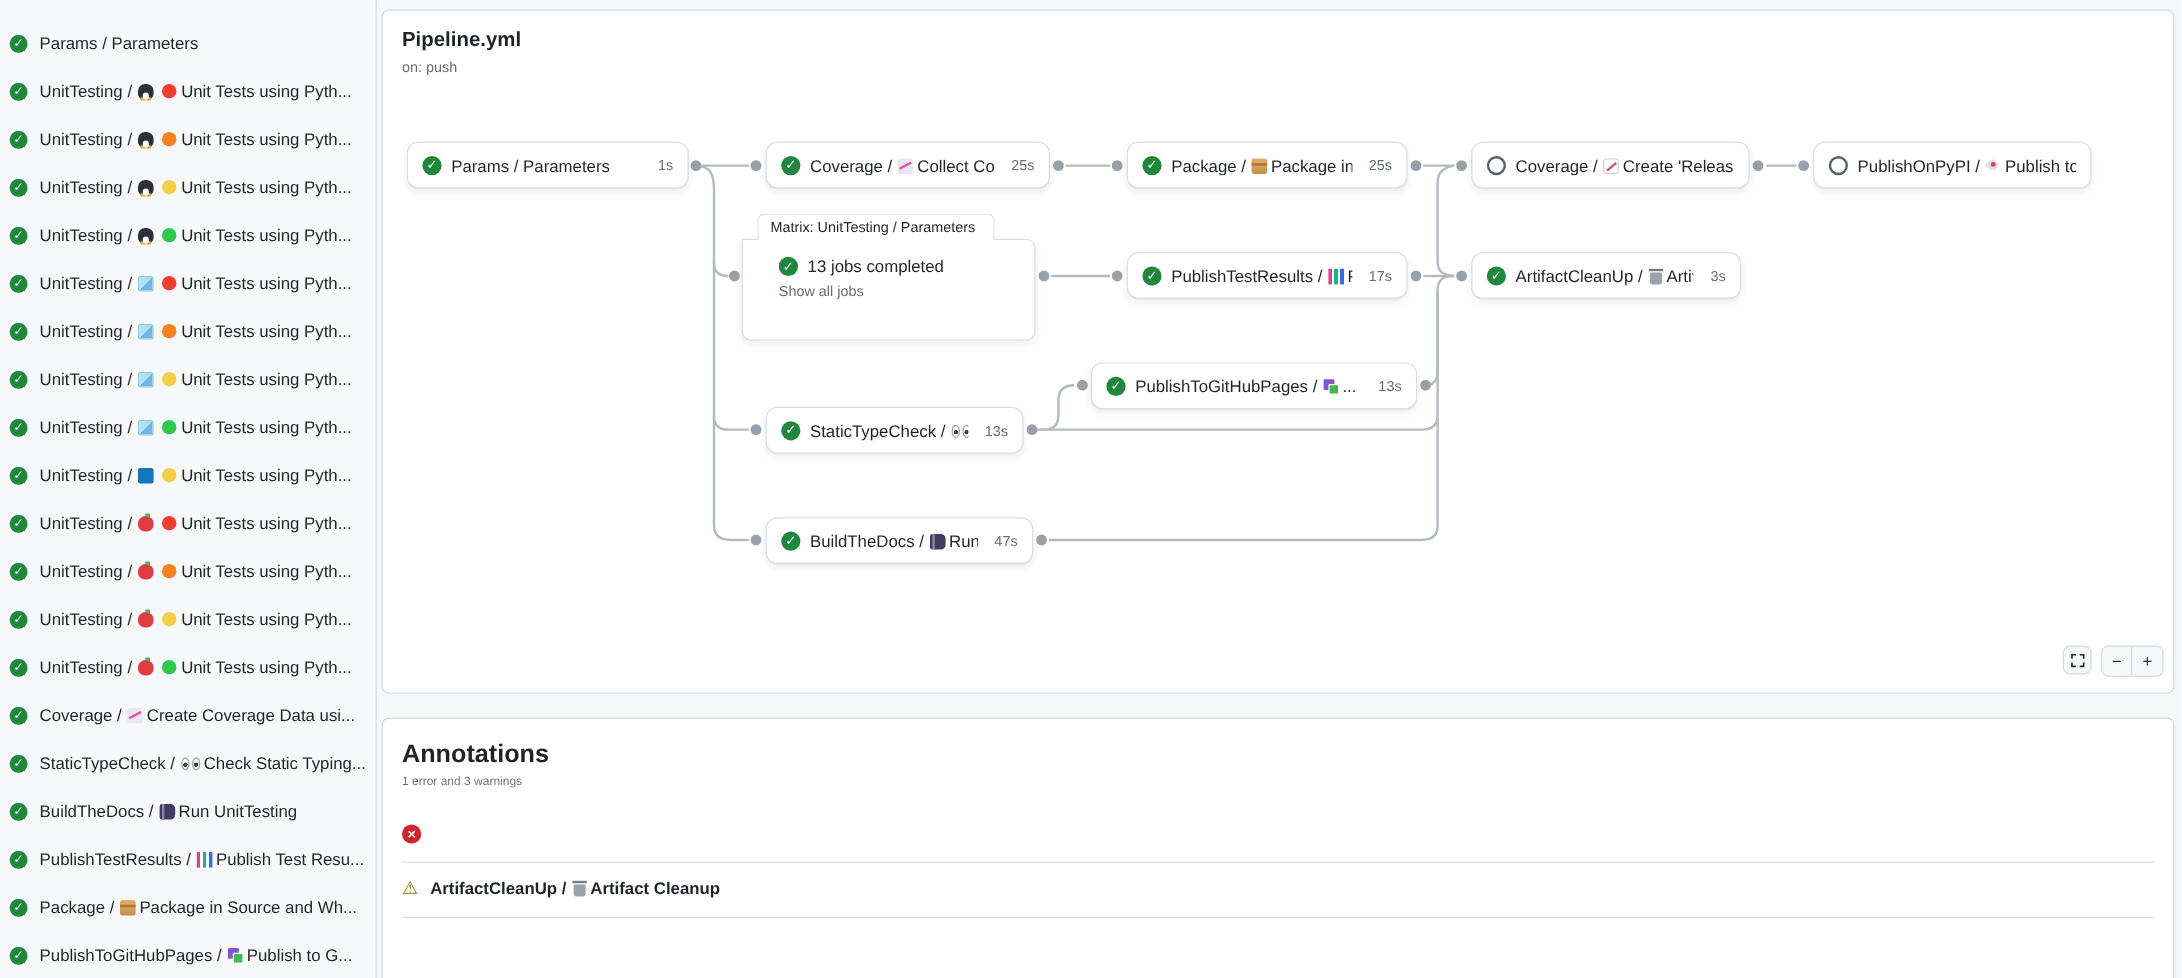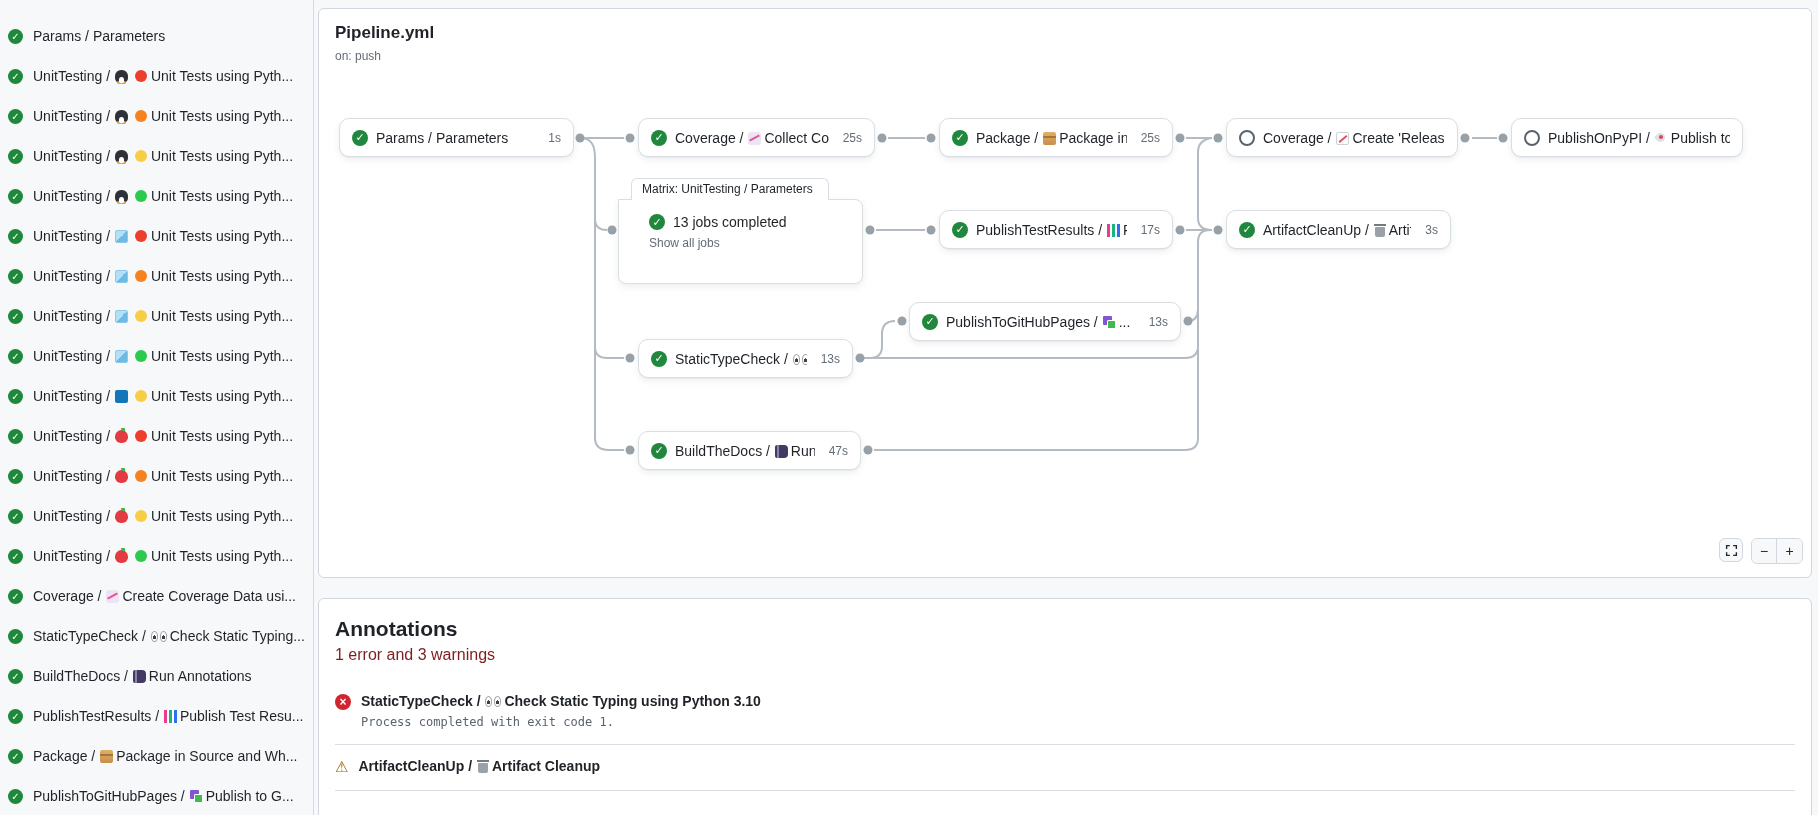--- a/index.html
+++ b/index.html
@@ -69,21 +69,21 @@
   .gbtn{position:absolute;left:1400px;top:529px;width:24px;height:24px;background:#f6f8fa;border:1px solid #d0d7de;
         border-radius:6px;display:flex;align-items:center;justify-content:center;cursor:pointer;padding:0}
   .zoomgrp{position:absolute;left:1432px;top:529px;display:flex;border:1px solid #d0d7de;border-radius:6px;
            overflow:hidden;background:#f6f8fa}
   .zoomgrp button{width:25px;height:24px;border:none;background:#f6f8fa;font-size:14px;color:#24292f;cursor:pointer;padding:0;line-height:1}
   .zoomgrp button:first-child{border-right:1px solid #d0d7de}
   
   .ann-card{position:absolute;left:318px;top:598px;width:1494px;height:240px;background:#fff;border:1px solid #d0d7de;
             border-radius:6px;box-sizing:border-box;padding:18px 16px 0}
   .ann-title{font-size:21px;font-weight:600}
-  .ann-summary{font-size:16px;color:#7f1d1d;margin-top:5px}
+  .ann-summary{font-size:10px;color:#737373;margin-top:5px}
   .ann-list{margin-top:16px}
   .ann-item{display:flex;gap:10px;padding:13px 0 15px;border-bottom:1px solid #d8dee4;align-items:flex-start}
   .ann-ic{flex:none;margin-top:1px}
   .ann-ic.err{display:inline-flex;width:16px;height:16px;border-radius:50%;background:#d1242f;color:#fff;
               font-size:12px;font-weight:700;align-items:center;justify-content:center}
   .ann-ic.warn{color:#9a6700;font-size:15px;line-height:16px}
   .ann-head{font-size:14px;font-weight:600}
   .ann-detail{margin-top:6px;font-family:"DejaVu Sans Mono","Liberation Mono",monospace;font-size:12px;color:#59636e}
 </style>
 </head>
@@ -149,21 +149,21 @@
     <div class="sb-item">
       <span class="st-ok sm">✓</span>
       <span class="sb-line"><span>Coverage</span><span> / </span><span class="ic ic-chart"></span><span>Create Coverage Data usi...</span></span>
     </div>
     <div class="sb-item">
       <span class="st-ok sm">✓</span>
       <span class="sb-line"><span>StaticTypeCheck</span><span> / </span><span class="ic ic-eyes"></span><span>Check Static Typing...</span></span>
     </div>
     <div class="sb-item">
       <span class="st-ok sm">✓</span>
-      <span class="sb-line"><span>BuildTheDocs</span><span> / </span><span class="ic ic-book"></span><span>Run Annotations</span></span>
+      <span class="sb-line"><span>BuildTheDocs</span><span> / </span><span class="ic ic-book"></span><span>Run UnitTesting</span></span>
     </div>
     <div class="sb-item">
       <span class="st-ok sm">✓</span>
       <span class="sb-line"><span>PublishTestResults</span><span> / </span><span class="ic ic-bars"></span><span>Publish Test Resu...</span></span>
     </div>
     <div class="sb-item">
       <span class="st-ok sm">✓</span>
       <span class="sb-line"><span>Package</span><span> / </span><span class="ic ic-package"></span><span>Package in Source and Wh...</span></span>
     </div>
     <div class="sb-item">
@@ -286,24 +286,20 @@
     <button>+</button>
   </div>
 </section>
 
 <section class="ann-card">
   <div class="ann-title">Annotations</div>
   <div class="ann-summary">1 error and 3 warnings</div>
   <div class="ann-list" id="ann-list">
       <div class="ann-item">
         <span class="ann-ic err">×</span>
-        <div>
-          <div class="ann-head"><span>StaticTypeCheck</span><span> / </span><span class="ic ic-eyes"></span><span>Check Static Typing using Python 3.10</span></div>
-          <div class="ann-detail">Process completed with exit code 1.</div>
-        </div>
       </div>
       <div class="ann-item">
         <span class="ann-ic warn">⚠</span>
         <div>
           <div class="ann-head"><span>ArtifactCleanUp</span><span> / </span><span class="ic ic-trash"></span><span>Artifact Cleanup</span></div>
         </div>
       </div>
     </div>
 </section>
 

